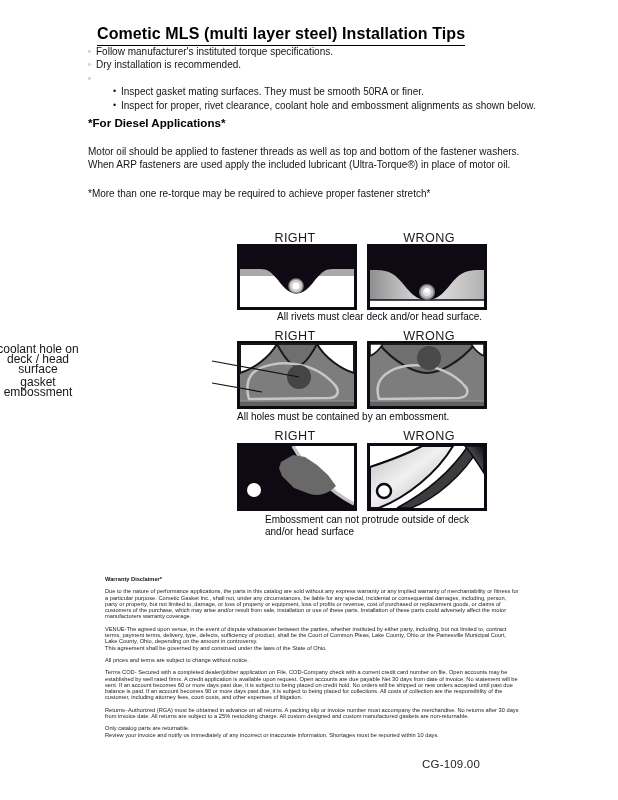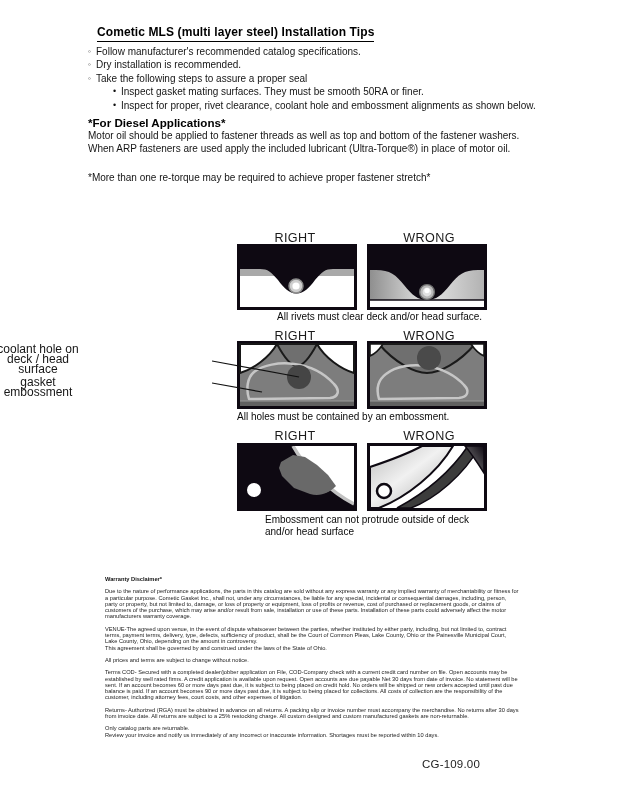--- a/index.html
+++ b/index.html
@@ -4,31 +4,31 @@
 <style>
   html,body{margin:0;padding:0;background:#e9e9e9;}
   .page{
     position:relative;width:618px;height:800px;background:#ffffff;
     font-family:"Liberation Sans","DejaVu Sans",sans-serif;color:#111;
     overflow:hidden;margin:0 auto;
   }
   .abs{position:absolute;}
   
   .title{
-    left:97px;top:25px;font-size:12px;font-weight:bold;color:#000;
+    left:97px;top:25px;font-size:16px;font-weight:bold;color:#000;
     border-bottom:1.6px solid #000;padding-bottom:2px;letter-spacing:.1px;
   }
   .bullets{left:88px;top:45px;width:480px;font-size:10px;line-height:13.4px;color:#151515;}
   .bl{display:flex;}
   .bl .mk{width:8px;flex:0 0 8px;font-size:8px;line-height:13.4px;color:#333;}
   .bl.lv2{margin-left:25px;}
   .bl.lv2 .mk{font-size:9px;color:#111;}
   
   .diesel{left:88px;top:117px;width:452px;font-size:10px;line-height:12.4px;color:#151515;}
-  .diesel h3{margin:0 0 1px 0;font-size:11.6px;font-weight:bold;color:#000;}
+  .diesel h3{margin:0 0 17px 0;font-size:11.6px;font-weight:bold;color:#000;}
   .diesel p{margin:0 0 9px 0;}
   .diesel .note{margin-top:17px;}
   
   .figlabels{display:flex;gap:18px;left:237px;width:250px;font-size:12.6px;color:#1a1a1a;letter-spacing:.4px;}
   .figlabels span{width:120px;text-align:center;}
   .figboxes{display:flex;gap:10px;left:237px;}
   .figboxes svg{display:block;}
   .figcaption{left:237px;font-size:10px;color:#0a0a0a;line-height:11.5px;}
   .ann{right:530px;text-align:center;font-size:12px;line-height:10px;color:#161616;}
   .ann1{top:344px;width:100px;}
@@ -45,29 +45,28 @@
 </head>
 <body>
 
 <div class="page">
 
   <div class="abs title">Cometic MLS (multi layer steel) Installation Tips</div>
 
   <div class="abs bullets">
     <div class="bl lv1">
         <span class="mk">◦</span>
-        <span>Follow manufacturer's recommended catalog specifications.</span>
+        <span>Follow manufacturer's instituted torque specifications.</span>
       </div>
     <div class="bl lv1">
         <span class="mk">◦</span>
         <span>Dry installation is recommended.</span>
       </div>
     <div class="bl lv1">
         <span class="mk">◦</span>
-        <span>Take the following steps to assure a proper seal</span>
       </div>
     <div class="bl lv2">
         <span class="mk">•</span>
         <span>Inspect gasket mating surfaces.  They must be smooth 50RA or finer.</span>
       </div>
     <div class="bl lv2">
         <span class="mk">•</span>
         <span>Inspect for proper, rivet clearance, coolant hole and embossment alignments as shown below.</span>
       </div>
   </div>

